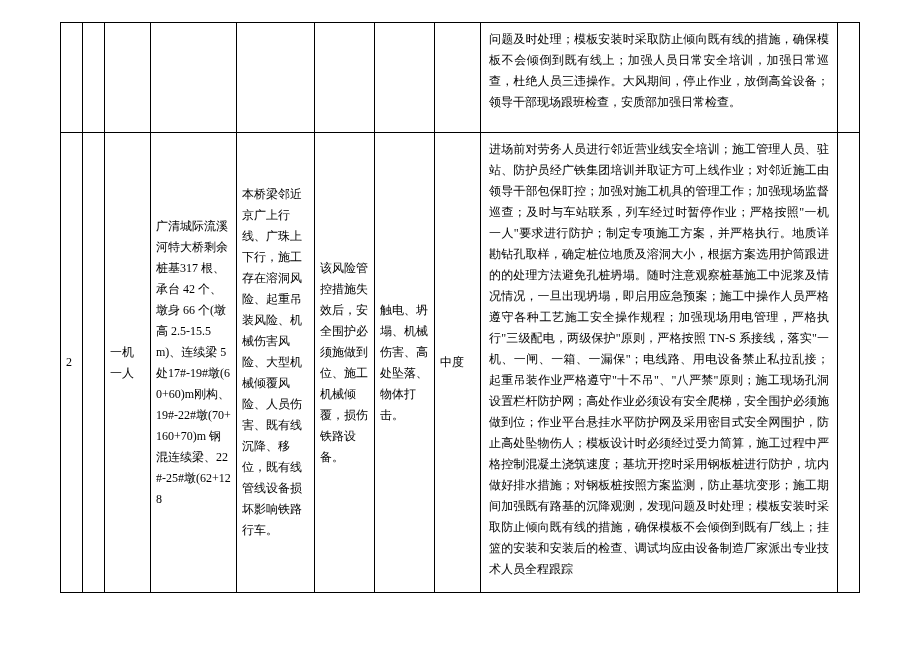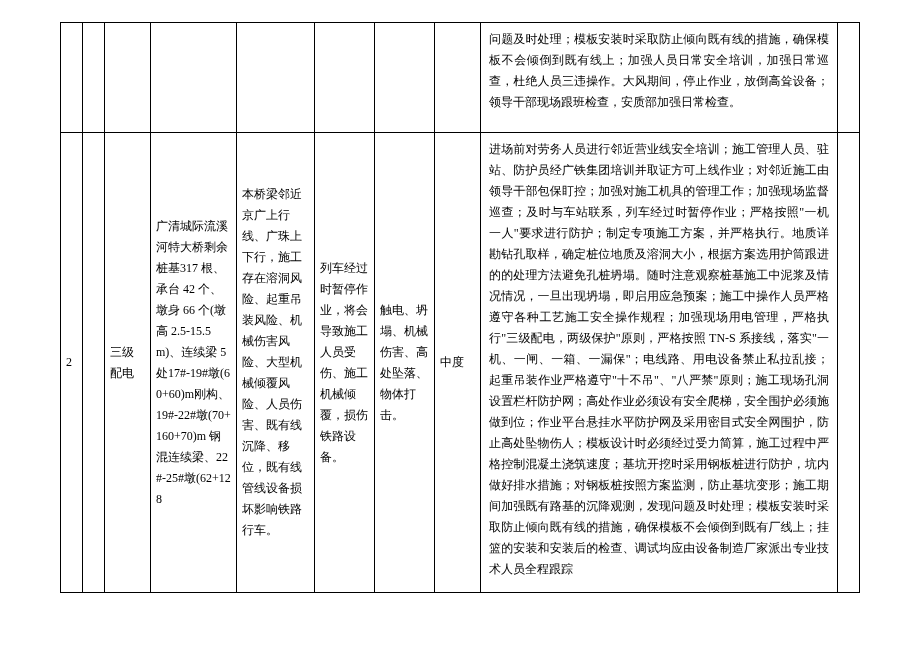--- a/index.html
+++ b/index.html
@@ -76,23 +76,23 @@
     <td></td>
     <td></td>
     <td></td>
     <td></td>
     <td class="left-align">问题及时处理；模板安装时采取防止倾向既有线的措施，确保模板不会倾倒到既有线上；加强人员日常安全培训，加强日常巡查，杜绝人员三违操作。大风期间，停止作业，放倒高耸设备；领导干部现场跟班检查，安质部加强日常检查。</td>
     <td></td>
   </tr>
   <tr class="row2">
     <td>2</td>
     <td></td>
-    <td>三级配电</td>
+    <td>一机一人</td>
     <td>广清城际流溪河特大桥剩余桩基317 根、承台 42 个、墩身 66 个(墩高 2.5-15.5m)、连续梁 5 处17#-19#墩(60+60)m刚构、19#-22#墩(70+160+70)m 钢混连续梁、22#-25#墩(62+128</td>
     <td>本桥梁邻近京广上行线、广珠上下行，施工存在溶洞风险、起重吊装风险、机械伤害风险、大型机械倾覆风险、人员伤害、既有线沉降、移位，既有线管线设备损坏影响铁路行车。</td>
-    <td>列车经过时暂停作业，将会导致施工人员受伤、施工机械倾覆，损伤铁路设备。</td>
+    <td>该风险管控措施失效后，安全围护必须施做到位、施工机械倾覆，损伤铁路设备。</td>
     <td>触电、坍塌、机械伤害、高处坠落、物体打击。</td>
     <td>中度</td>
     <td class="left-align">进场前对劳务人员进行邻近营业线安全培训；施工管理人员、驻站、防护员经广铁集团培训并取证方可上线作业；对邻近施工由领导干部包保盯控；加强对施工机具的管理工作；加强现场监督巡查；及时与车站联系，列车经过时暂停作业；严格按照"一机一人"要求进行防护；制定专项施工方案，并严格执行。地质详勘钻孔取样，确定桩位地质及溶洞大小，根据方案选用护筒跟进的的处理方法避免孔桩坍塌。随时注意观察桩基施工中泥浆及情况情况，一旦出现坍塌，即启用应急预案；施工中操作人员严格遵守各种工艺施工安全操作规程；加强现场用电管理，严格执行"三级配电，两级保护"原则，严格按照 TN-S 系接线，落实"一机、一闸、一箱、一漏保"；电线路、用电设备禁止私拉乱接；起重吊装作业严格遵守"十不吊"、"八严禁"原则；施工现场孔洞设置栏杆防护网；高处作业必须设有安全爬梯，安全围护必须施做到位；作业平台悬挂水平防护网及采用密目式安全网围护，防止高处坠物伤人；模板设计时必须经过受力简算，施工过程中严格控制混凝土浇筑速度；基坑开挖时采用钢板桩进行防护，坑内做好排水措施；对钢板桩按照方案监测，防止基坑变形；施工期间加强既有路基的沉降观测，发现问题及时处理；模板安装时采取防止倾向既有线的措施，确保模板不会倾倒到既有厂线上；挂篮的安装和安装后的检查、调试均应由设备制造厂家派出专业技术人员全程跟踪</td>
     <td></td>
   </tr>
 </tbody>
   </table>
 
 </body></html>

